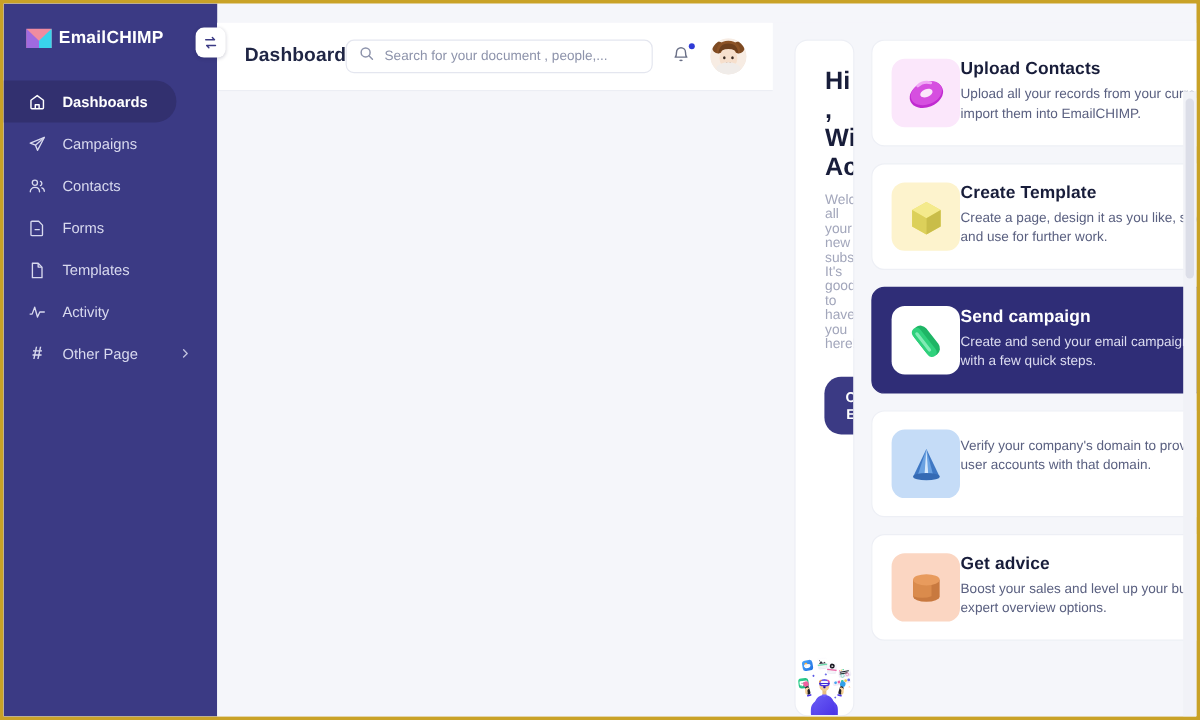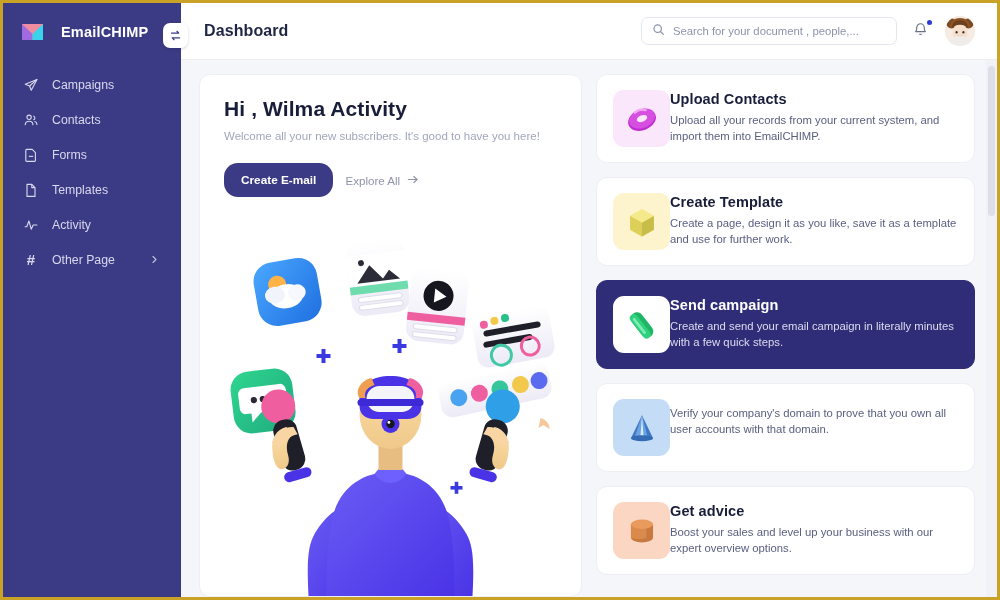--- a/index.html
+++ b/index.html
@@ -37,21 +37,21 @@
     position: relative;
     display: flex;
     flex-direction: column;
     padding-top: 0;
   }
 
   .brand {
     height: 57px;
     display: flex;
     align-items: center;
-    gap: 16px;
+    gap: 4px;
     padding-left: 17px;
   }
   .brand-logo { width: 25px; height: 25px; flex: 0 0 25px; position: relative; }
   .brand-name {
     color: #ffffff;
     font-size: 14.5px;
     font-weight: bold;
     letter-spacing: .2px;
   }
 
@@ -100,24 +100,25 @@
     box-shadow: 0 1px 3px rgba(20,20,60,.18);
     display: flex; align-items: center; justify-content: center;
     cursor: pointer;
     z-index: 5;
   }
 
   
   #main {
     flex: 1 1 auto;
     display: flex;
-    flex-direction: column;
+    flex-direction: row;
     background: #f5f6fa;
     min-width: 0;
     position: relative;
+    margin-top: 16px;
   }
 
   
   #topbar {
     height: 57px;
     flex: 0 0 57px;
     background: #ffffff;
     display: flex;
     align-items: center;
     padding: 0 22px 0 23px;
@@ -319,20 +320,29 @@
 
       <div id="sidebar-toggle">
         <svg width="13" height="13" viewBox="0 0 16 16" fill="none" stroke="#3b3a84" stroke-width="1.5" stroke-linecap="round" stroke-linejoin="round">
           <path d="M3 5h9l-2.2-2.2"></path>
           <path d="M13 11H4l2.2 2.2"></path>
         </svg>
       </div>
 
       <nav class="nav">
 
+        <div class="nav-item active">
+          <span class="ico">
+            <svg width="16" height="16" viewBox="0 0 20 20" fill="none" stroke="#ffffff" stroke-width="1.5" stroke-linejoin="round">
+              <path d="M3.5 8.2 10 3.3l6.5 4.9V16a1 1 0 0 1-1 1h-11a1 1 0 0 1-1-1z"></path>
+              <path d="M8 17v-4.2h4V17"></path>
+            </svg>
+          </span>
+          <span>Dashboards</span>
+        </div>
 
         <div class="nav-item">
           <span class="ico">
             <svg width="16" height="16" viewBox="0 0 20 20" fill="none" stroke="#d8d9ee" stroke-width="1.4" stroke-linejoin="round">
               <path d="M17.5 3 2.8 9.1l5.4 2.1 2.1 5.4z"></path>
               <path d="M17.5 3 8.2 11.2"></path>
             </svg>
           </span>
           <span>Campaigns</span>
         </div>

